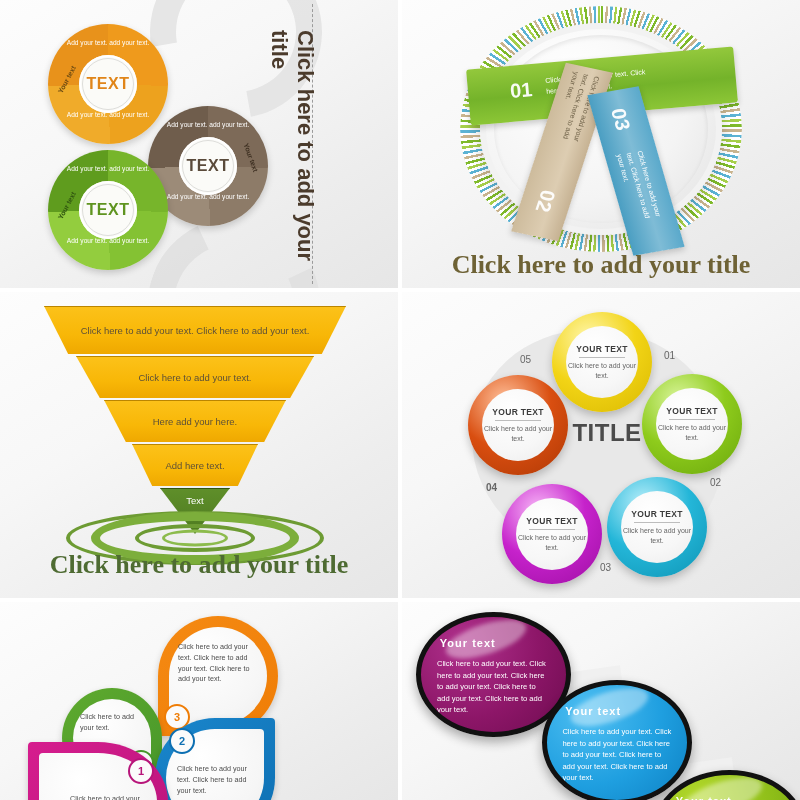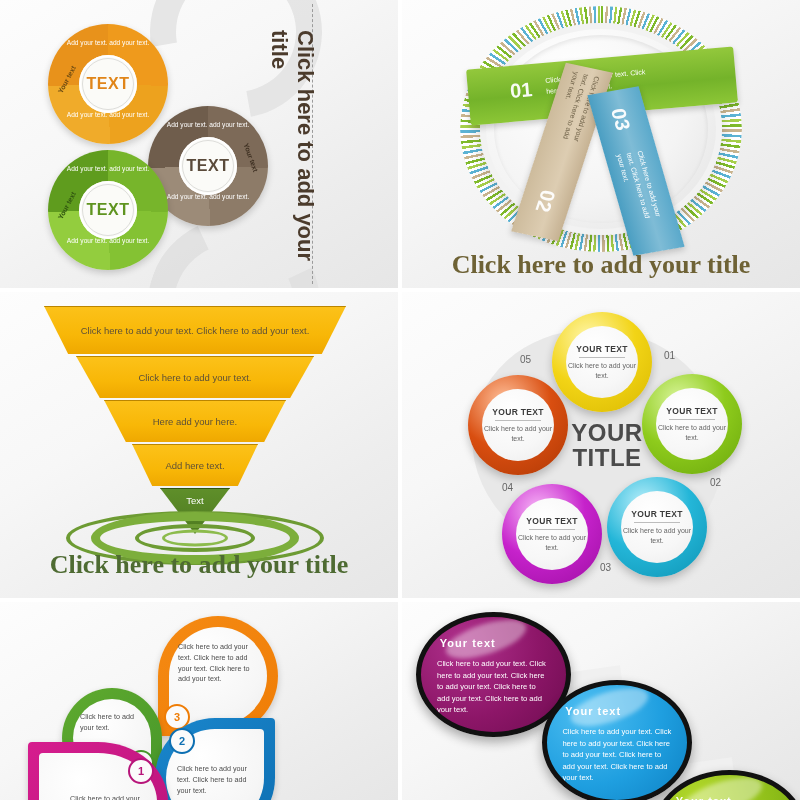--- a/index.html
+++ b/index.html
@@ -271,28 +271,27 @@
         <div class="r t3"></div>
         <div class="r t4"></div>
     </div>
     <div class="title-green">Click here to add your title</div>
   </div>
 
   <div class="panel p4">
     <div class="blobbg bb1"></div>
 
     <div class="centertitle">
-      <div>YOUR</div>
       <div>TITLE</div>
     </div>
 
     <div class="r-num" style="left:262px;top:58px;">01</div>
     <div class="r-num" style="left:308px;top:185px;">02</div>
     <div class="r-num" style="left:198px;top:270px;">03</div>
-    <div class="r-num" style="left:100px;top:190px;">04</div>
+    <div class="r-num" style="left:84px;top:190px;font-weight:bold;">04</div>
     <div class="r-num" style="left:118px;top:62px;">05</div>
 
     <div class="ring r-yellow">
         <div class="inner">
       <div class="h">YOUR TEXT</div>
       <div class="hr"></div>
       <div class="b">Click here to add your text.</div>
         </div>
       </div>
 

